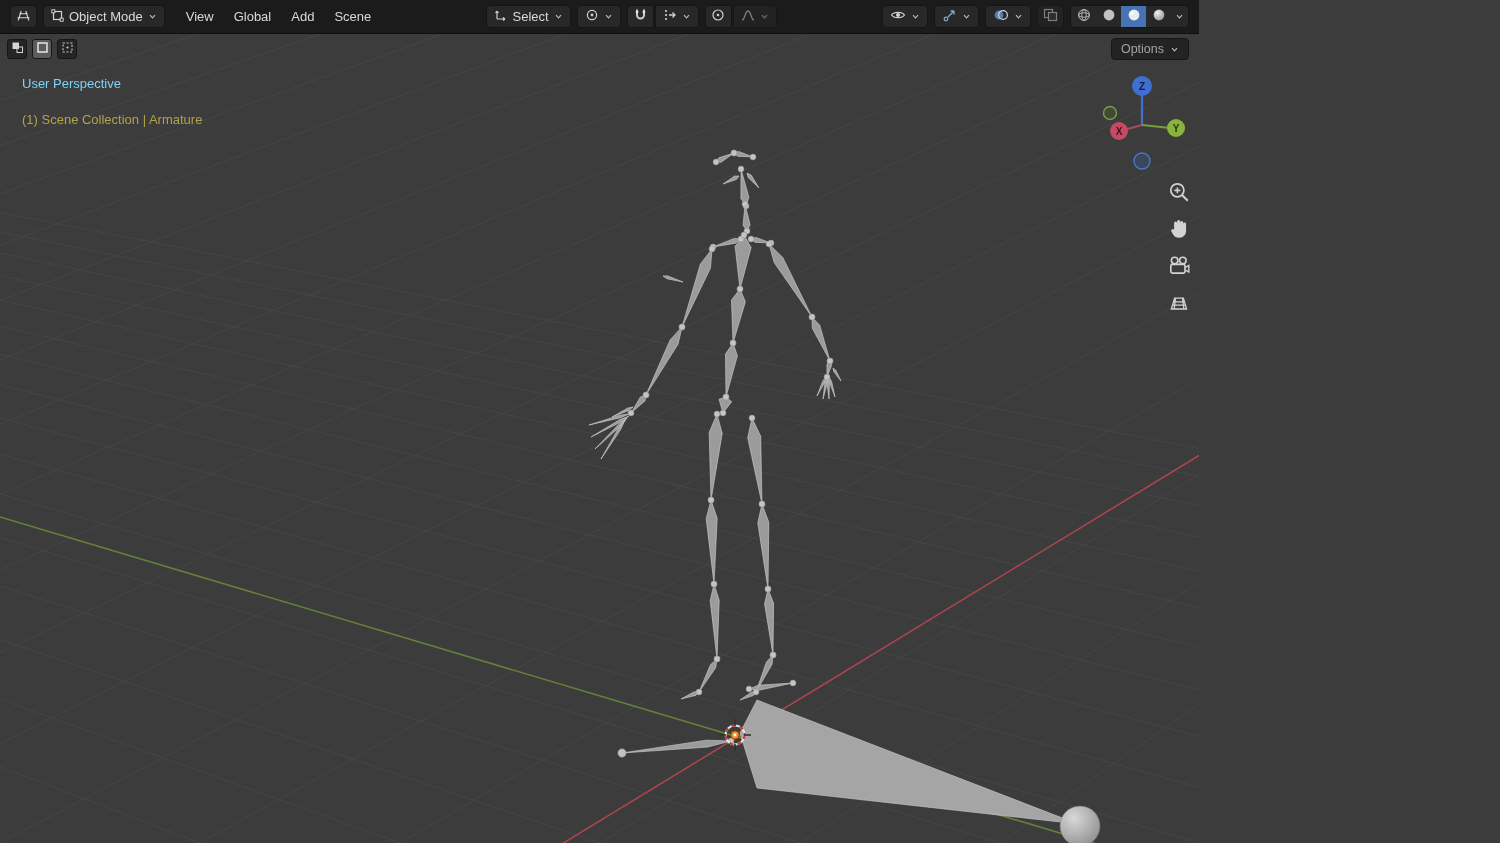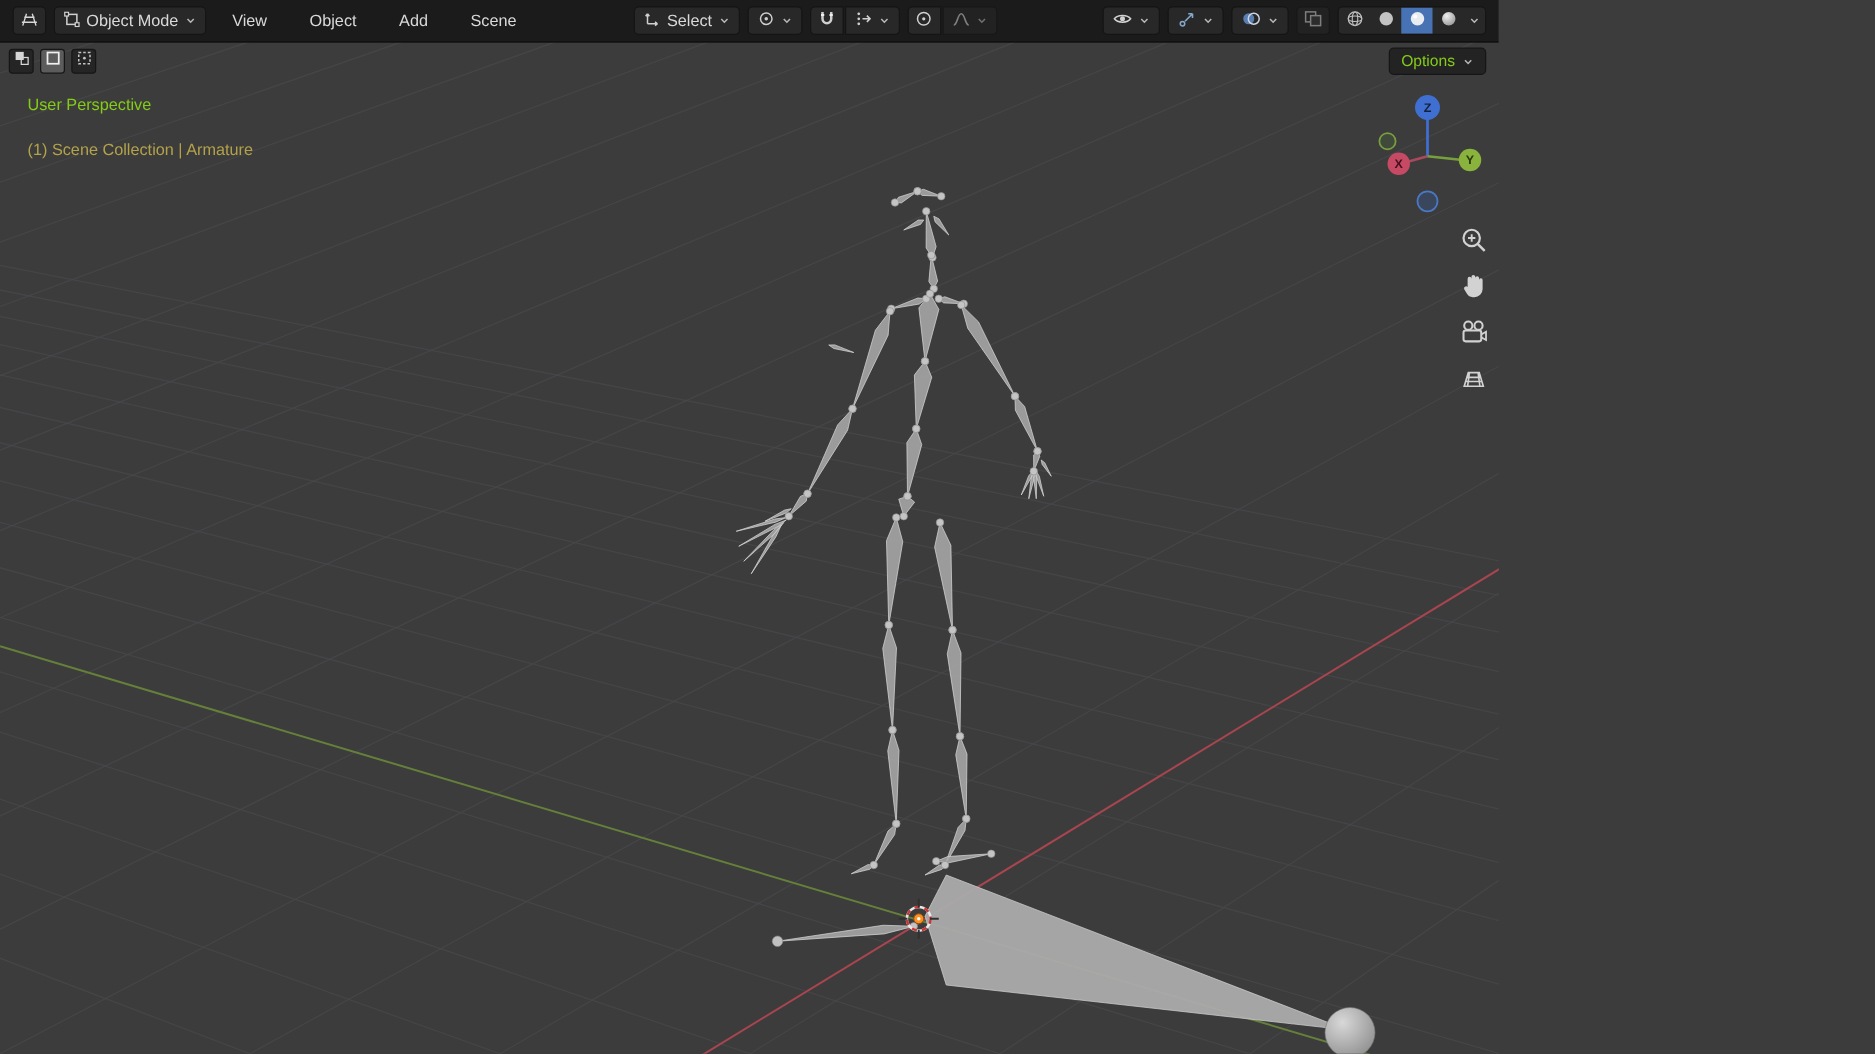--- a/index.html
+++ b/index.html
@@ -26,21 +26,21 @@
   .dd {
     display:flex; align-items:center; gap:5px;
     background:#282828; border:1px solid #151515; border-radius:4px;
     height:23px; padding:0 7px; white-space:nowrap;
   }
   .tbtn {
     display:flex; align-items:center; justify-content:center;
     background:#282828; border:1px solid #151515; border-radius:4px;
     height:23px; width:27px;
   }
-  .menus { display:flex; gap:16px; margin-left:6px; }
+  .menus { display:flex; gap:2px; margin-left:6px; }
   .menu { padding:3px 9px; border-radius:3px; color:#d9d9d9; }
   .pair { display:flex; gap:1px; }
   .pair .tbtn { border-radius:4px 0 0 4px; }
   .pair .dd { border-radius:0 4px 4px 0; }
   .seg {
     display:flex; background:#282828; border:1px solid #151515;
     border-radius:4px; overflow:hidden; height:23px; align-items:stretch;
   }
   .seg button { width:25px; display:flex; align-items:center; justify-content:center; }
   .seg button.active { background:#4772b3; }
@@ -49,26 +49,26 @@
   
   .tool-row-left { position:absolute; top:39px; left:7px; display:flex; gap:5px; z-index:15; }
   .tool-btn {
     width:20px; height:20px; background:#252525; border:1px solid #161616;
     border-radius:3px; display:flex; align-items:center; justify-content:center;
   }
   .tool-btn.active { background:#5c5c5c; }
   .options-btn {
     position:absolute; top:38px; right:10px; height:22px; z-index:15;
     background:#232323; border:1px solid #161616; border-radius:4px;
-    color:#84cc16; font-size:12.5px;
+    color:#a3a3a3; font-size:12.5px;
     display:flex; align-items:center; gap:6px; padding:0 9px;
   }
 
   
-  .vp-label   { position:absolute; left:22px; top:76px; font-size:13px; color:#84cc16; z-index:5; }
+  .vp-label   { position:absolute; left:22px; top:76px; font-size:13px; color:#7dd3fc; z-index:5; }
   .vp-context { position:absolute; left:22px; top:112px; font-size:13px; color:#b3a24a; z-index:5; }
 
   .nav-gizmo-wrap { position:absolute; top:64px; right:2px; z-index:5; }
   .nav-tools {
     position:absolute; top:180px; right:8px; z-index:5;
     display:flex; flex-direction:column; gap:13px; align-items:center;
   }
   .nav-tools svg { display:block; }
 
   .viewport-svg { position:absolute; left:0; top:0; z-index:0; }
@@ -264,21 +264,21 @@
               <rect x="9.2" y="9.2" width="3" height="3" fill="#1b1b1b" stroke="#d0d0d0" stroke-width="1"></rect>
             </svg>
       </span>
       <span>Object Mode</span>
       <svg width="9" height="9" viewBox="0 0 9 9">
             <path d="M2 3.2 L4.5 5.8 L7 3.2" fill="none" stroke="#b8b8b8" stroke-width="1.2"></path>
           </svg>
     </button>
     <nav class="menus">
       <span class="menu">View</span>
-      <span class="menu">Object</span>
+      <span class="menu">Global</span>
       <span class="menu">Add</span>
       <span class="menu">Scene</span>
     </nav>
   </div>
 
   <div class="spacer"></div>
 
   <div class="hgroup">
     <button class="dd">
       <span>

